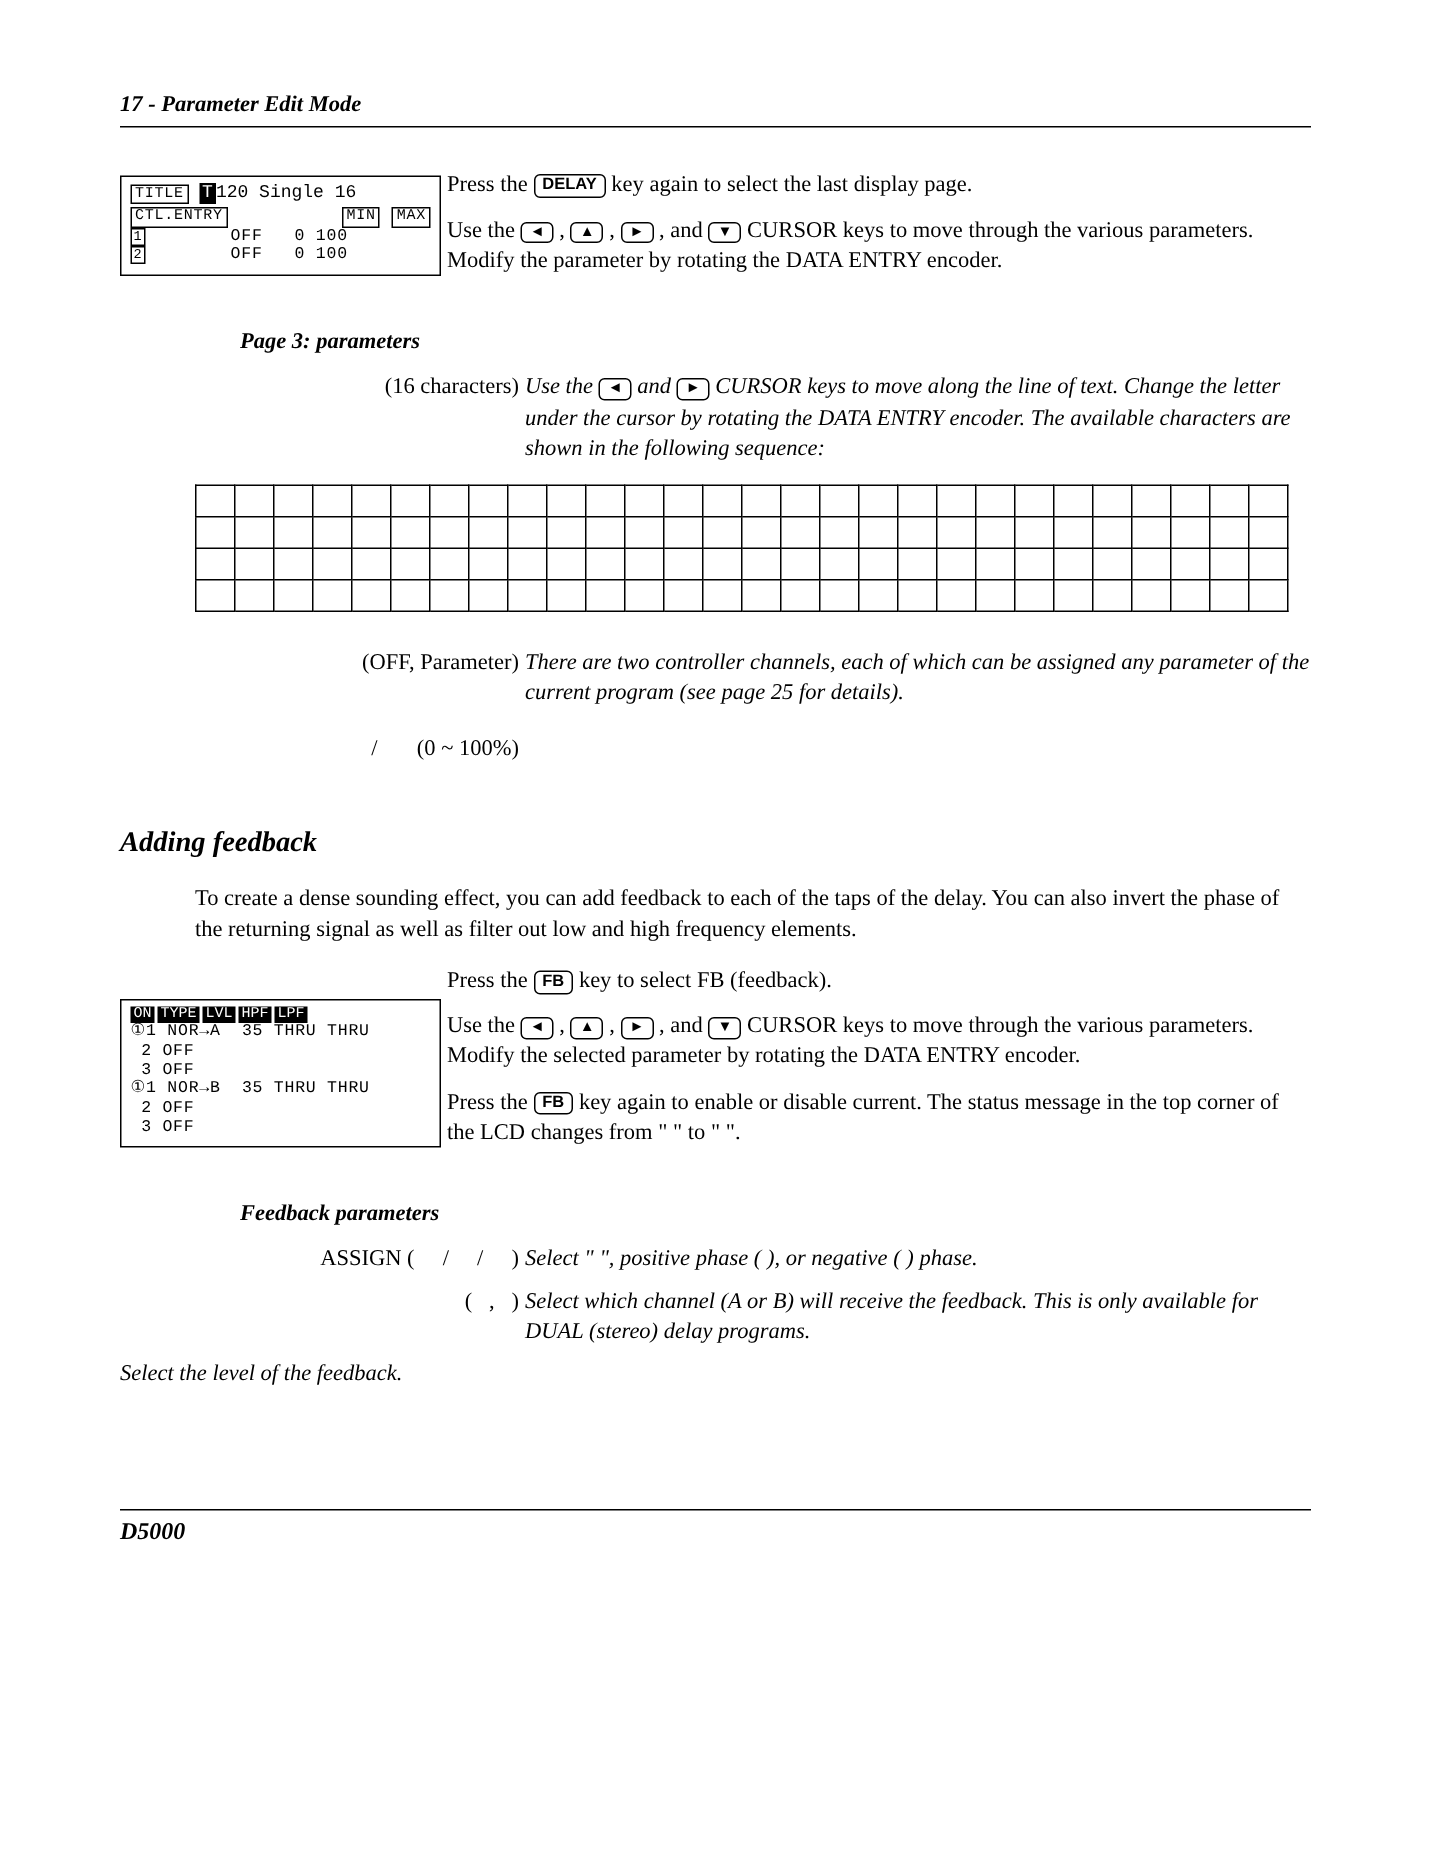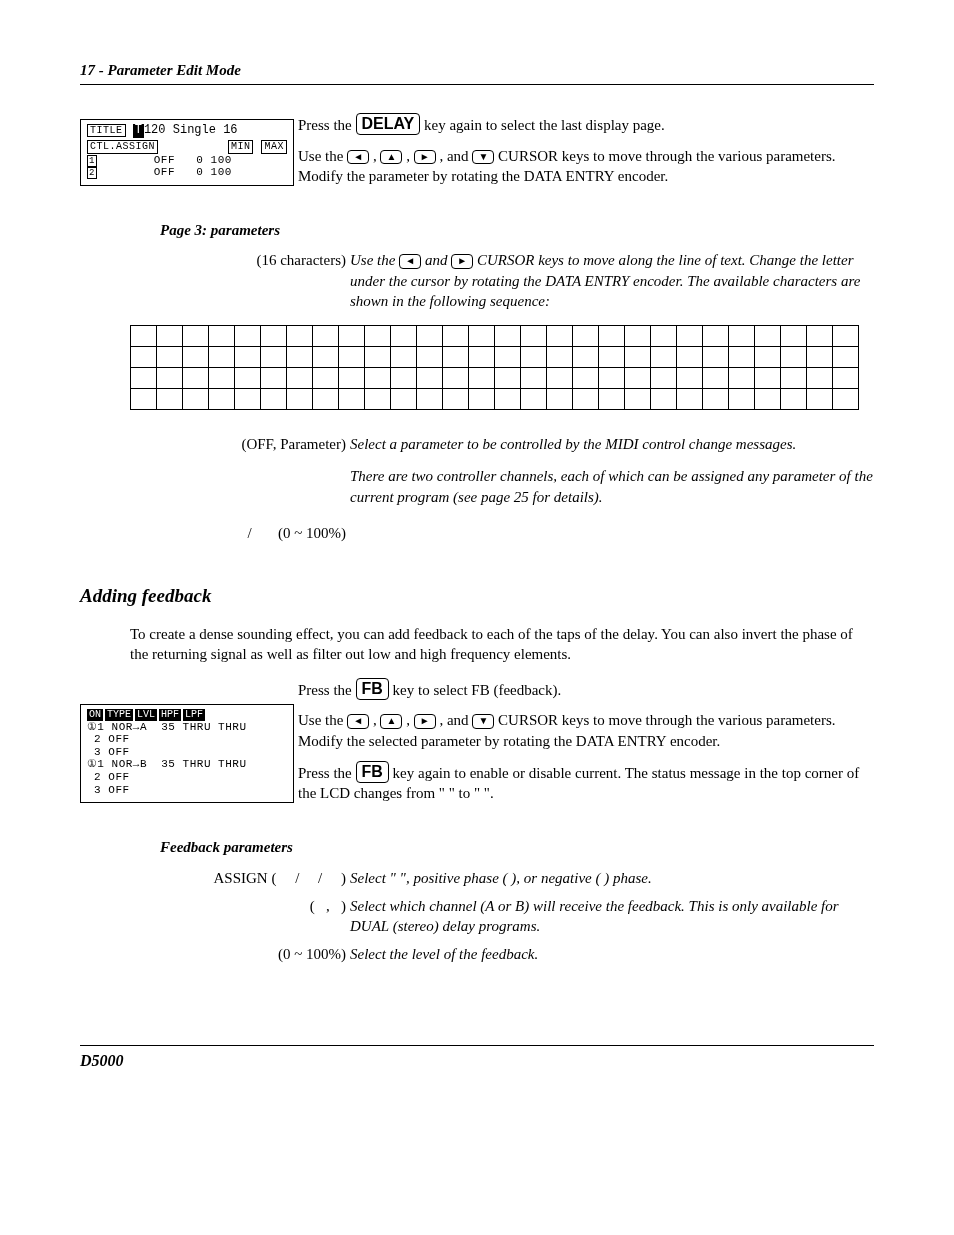--- a/index.html
+++ b/index.html
@@ -56,21 +56,21 @@
   .lcd-data {
     white-space: pre;
     font-size: 11px;
     letter-spacing: 0.5px;
   }
   .keycap {
     display: inline-block;
     border: 1px solid #000;
     border-radius: 4px;
     padding: 0 5px;
-    font-size: 16px;
+    font-size: 11px;
     font-family: Arial, sans-serif;
     line-height: 1.25;
     vertical-align: 1px;
     min-width: 12px;
     text-align: center;
     font-weight: bold;
   }
   .keycap.arrow { font-size: 10px; padding: 0 4px; }
   .section-sub {
     font-style: italic;
@@ -130,21 +130,21 @@
 
 <div class="header-line">17 - Parameter Edit Mode</div>
 
 <div class="row">
   <div class="lcd-box">
     <div>
       <span class="lcd-label">TITLE</span>
       <span class="lcd-inv">T</span><span>120 Single 16</span>
     </div>
     <div class="lcd-labels">
-      <span class="lcd-label">CTL.ASSIGN</span>
+      <span class="lcd-label">CTL.ENTRY</span>
       <span class="lcd-label" style="margin-left:auto">MIN</span>
       <span class="lcd-label">MAX</span>
     </div>
     <div class="lcd-data"><span class="lcd-small-box">1</span>        <span>OFF</span>   <span>0</span> <span>100</span></div>
     <div class="lcd-data"><span class="lcd-small-box">2</span>        <span>OFF</span>   <span>0</span> <span>100</span></div>
   </div>
   <div class="body-col">
     <p style="margin:0 0 10px 0">
       <span>Press the </span><span class="keycap">DELAY</span><span> key again to select the last display page.</span>
     </p>
@@ -284,21 +284,20 @@
         <td></td>
         <td></td>
         <td></td>
       </tr>
     </tbody>
 </table>
 
 <div class="param-row" style="margin-top:24px">
   <div class="param-left" style="white-space:pre-wrap">              (OFF, Parameter)</div>
   <div class="param-right">
-    <div style="margin-bottom:12px">Select a parameter to be controlled by the MIDI control change messages.</div>
     <div>There are two controller channels, each of which can be assigned any parameter of the current program (see page 25 for details).</div>
   </div>
 </div>
 
 <div class="param-row" style="margin-top:16px">
   <div class="param-left" style="white-space:pre">   /       (0 ~ 100%)</div>
 </div>
 
 <h2 class="section">Adding feedback</h2>
 
@@ -337,17 +336,16 @@
 
 <div class="param-row">
   <div class="param-left" style="white-space:pre">ASSIGN (     /     /     )</div>
   <div class="param-right">Select "     ", positive phase (       ), or negative (       ) phase.</div>
 </div>
 <div class="param-row">
   <div class="param-left" style="white-space:pre">(   ,   )</div>
   <div class="param-right">Select which channel (A or B) will receive the feedback. This is only available for DUAL (stereo) delay programs.</div>
 </div>
 <div class="param-row">
-  <div class="param-left">(0 ~ 100%)</div>
   <div class="param-right">Select the level of the feedback.</div>
 </div>
 
 <div class="footer">D5000</div>
 
 </body></html>

